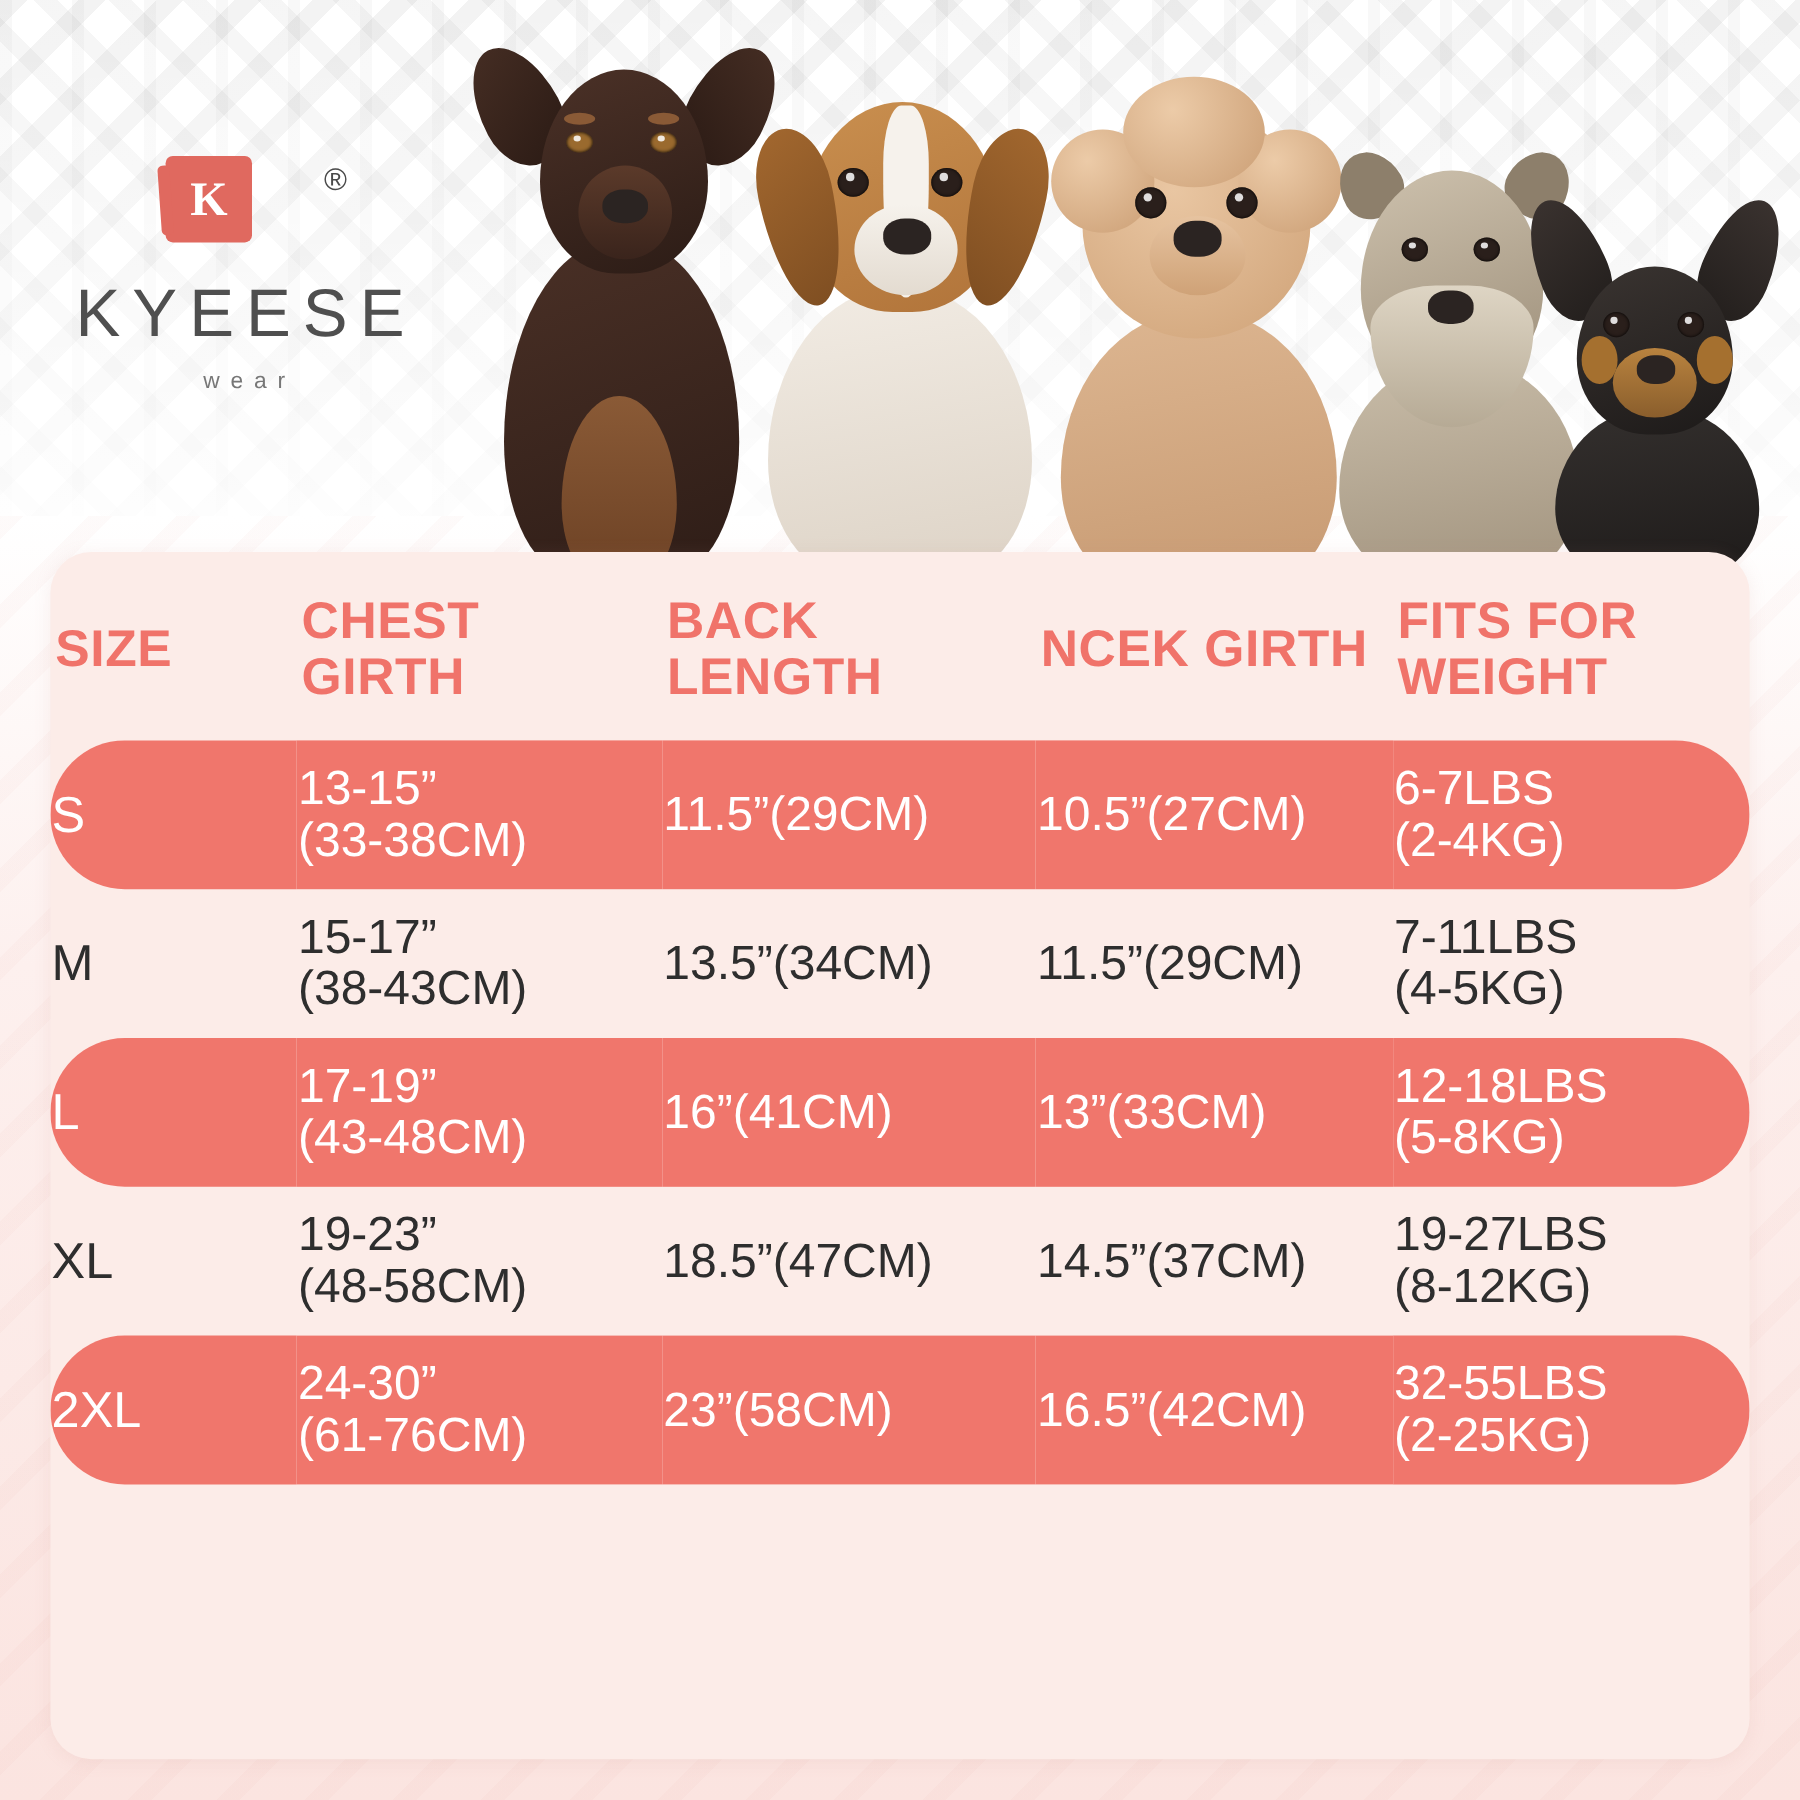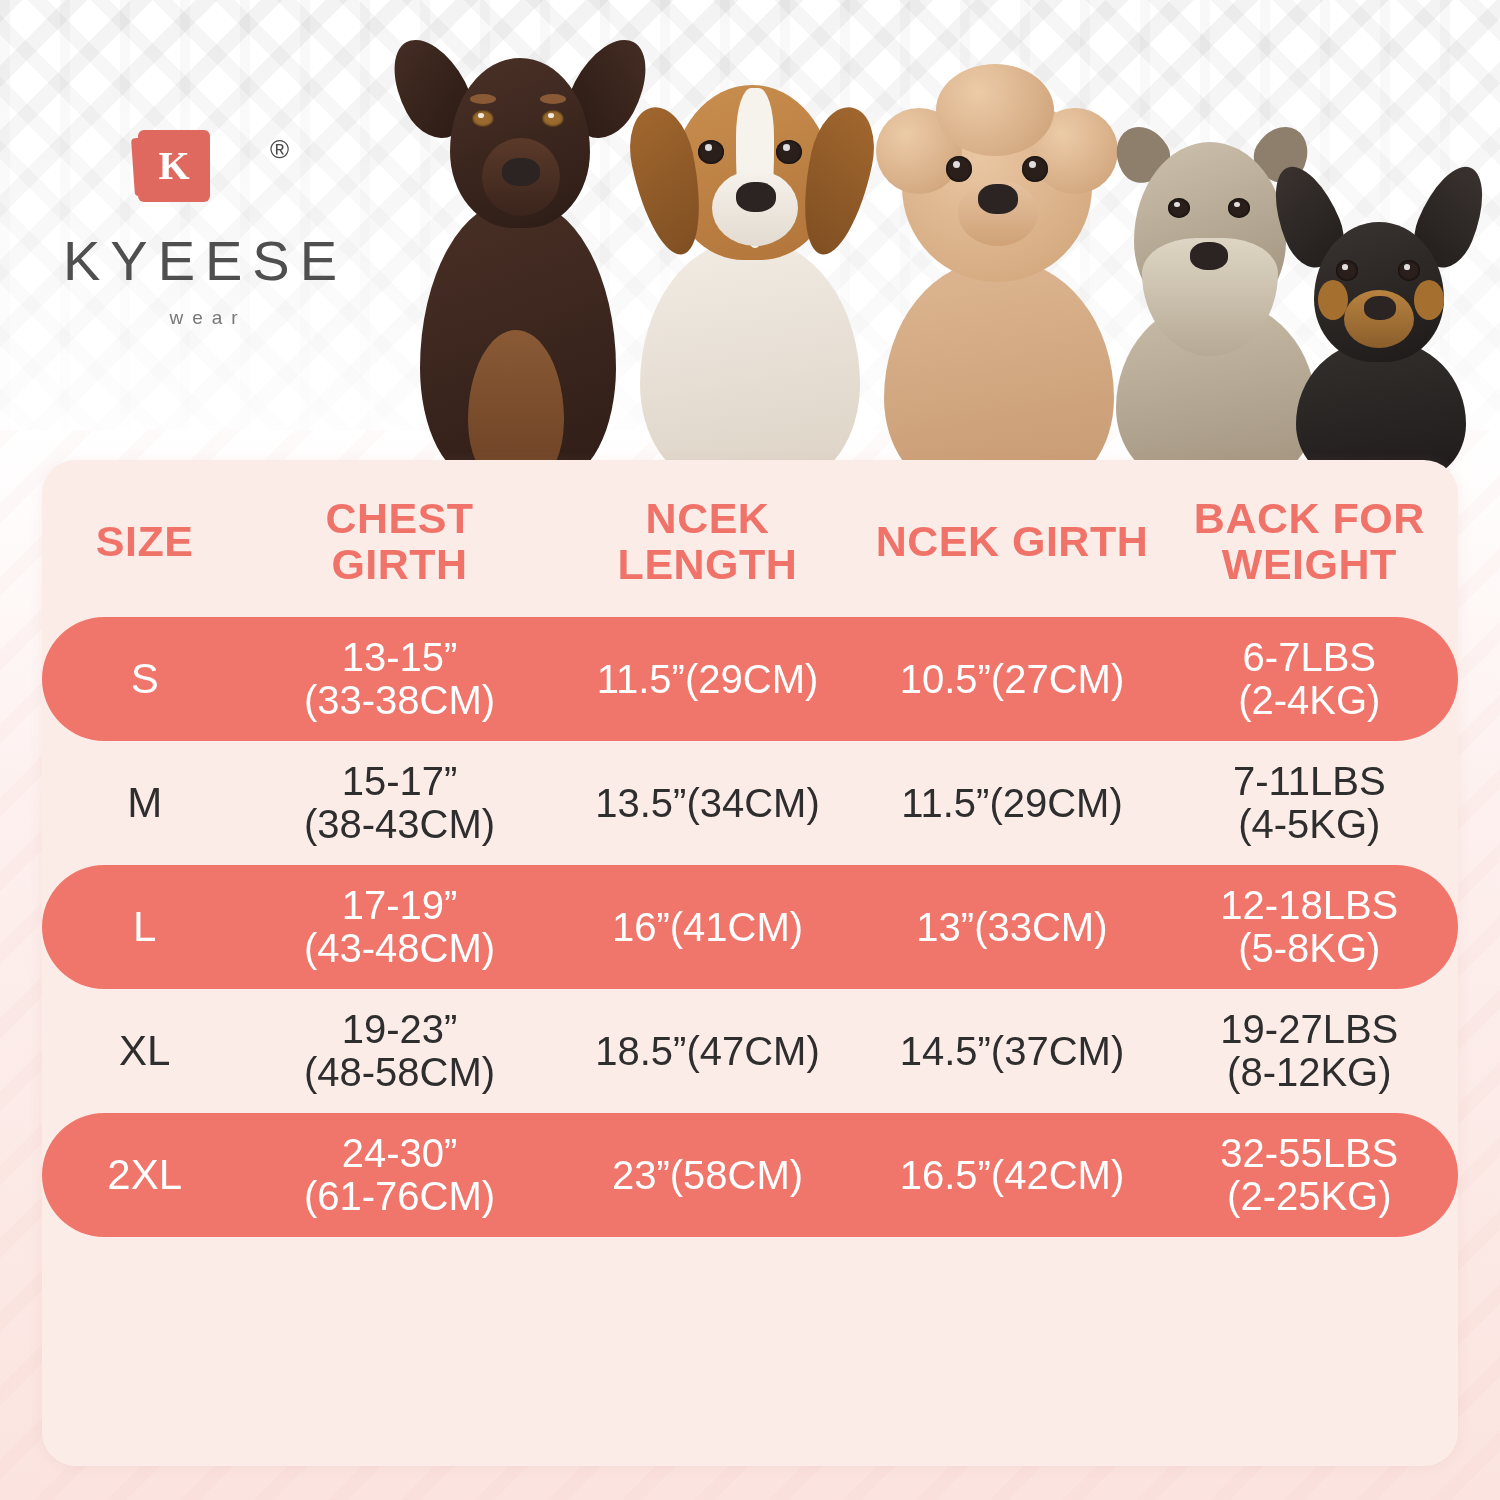--- a/index.html
+++ b/index.html
@@ -264,21 +264,21 @@
   }
 
   table.size-table {
     width: 100%;
     border-collapse: separate;
     border-spacing: 0 0;
     table-layout: fixed;
   }
   table.size-table th,
   table.size-table td {
-    text-align: center;
+    text-align: left;
     vertical-align: middle;
   }
 
   thead th {
     color: #f0736a;
     font-size: 43px;
     font-weight: bold;
     letter-spacing: 0.5px;
     line-height: 1.06;
     padding: 36px 4px 30px 4px;
@@ -430,23 +430,23 @@
         <col class="col-size">
         <col class="col-chest">
         <col class="col-back">
         <col class="col-neck">
         <col class="col-weight">
       </colgroup>
       <thead>
         <tr>
           <th>SIZE</th>
           <th>CHEST GIRTH</th>
-          <th>NCEK LENGTH</th>
+          <th>BACK LENGTH</th>
           <th>NCEK GIRTH</th>
-          <th>BACK FOR WEIGHT</th>
+          <th>FITS FOR WEIGHT</th>
         </tr>
       </thead>
       <tbody>
 
         <tr class="alt">
           <td class="size-label">S</td>
           <td>
             <span class="l1">13-15”</span>
             <span class="l2">(33-38CM)</span>
           </td>

